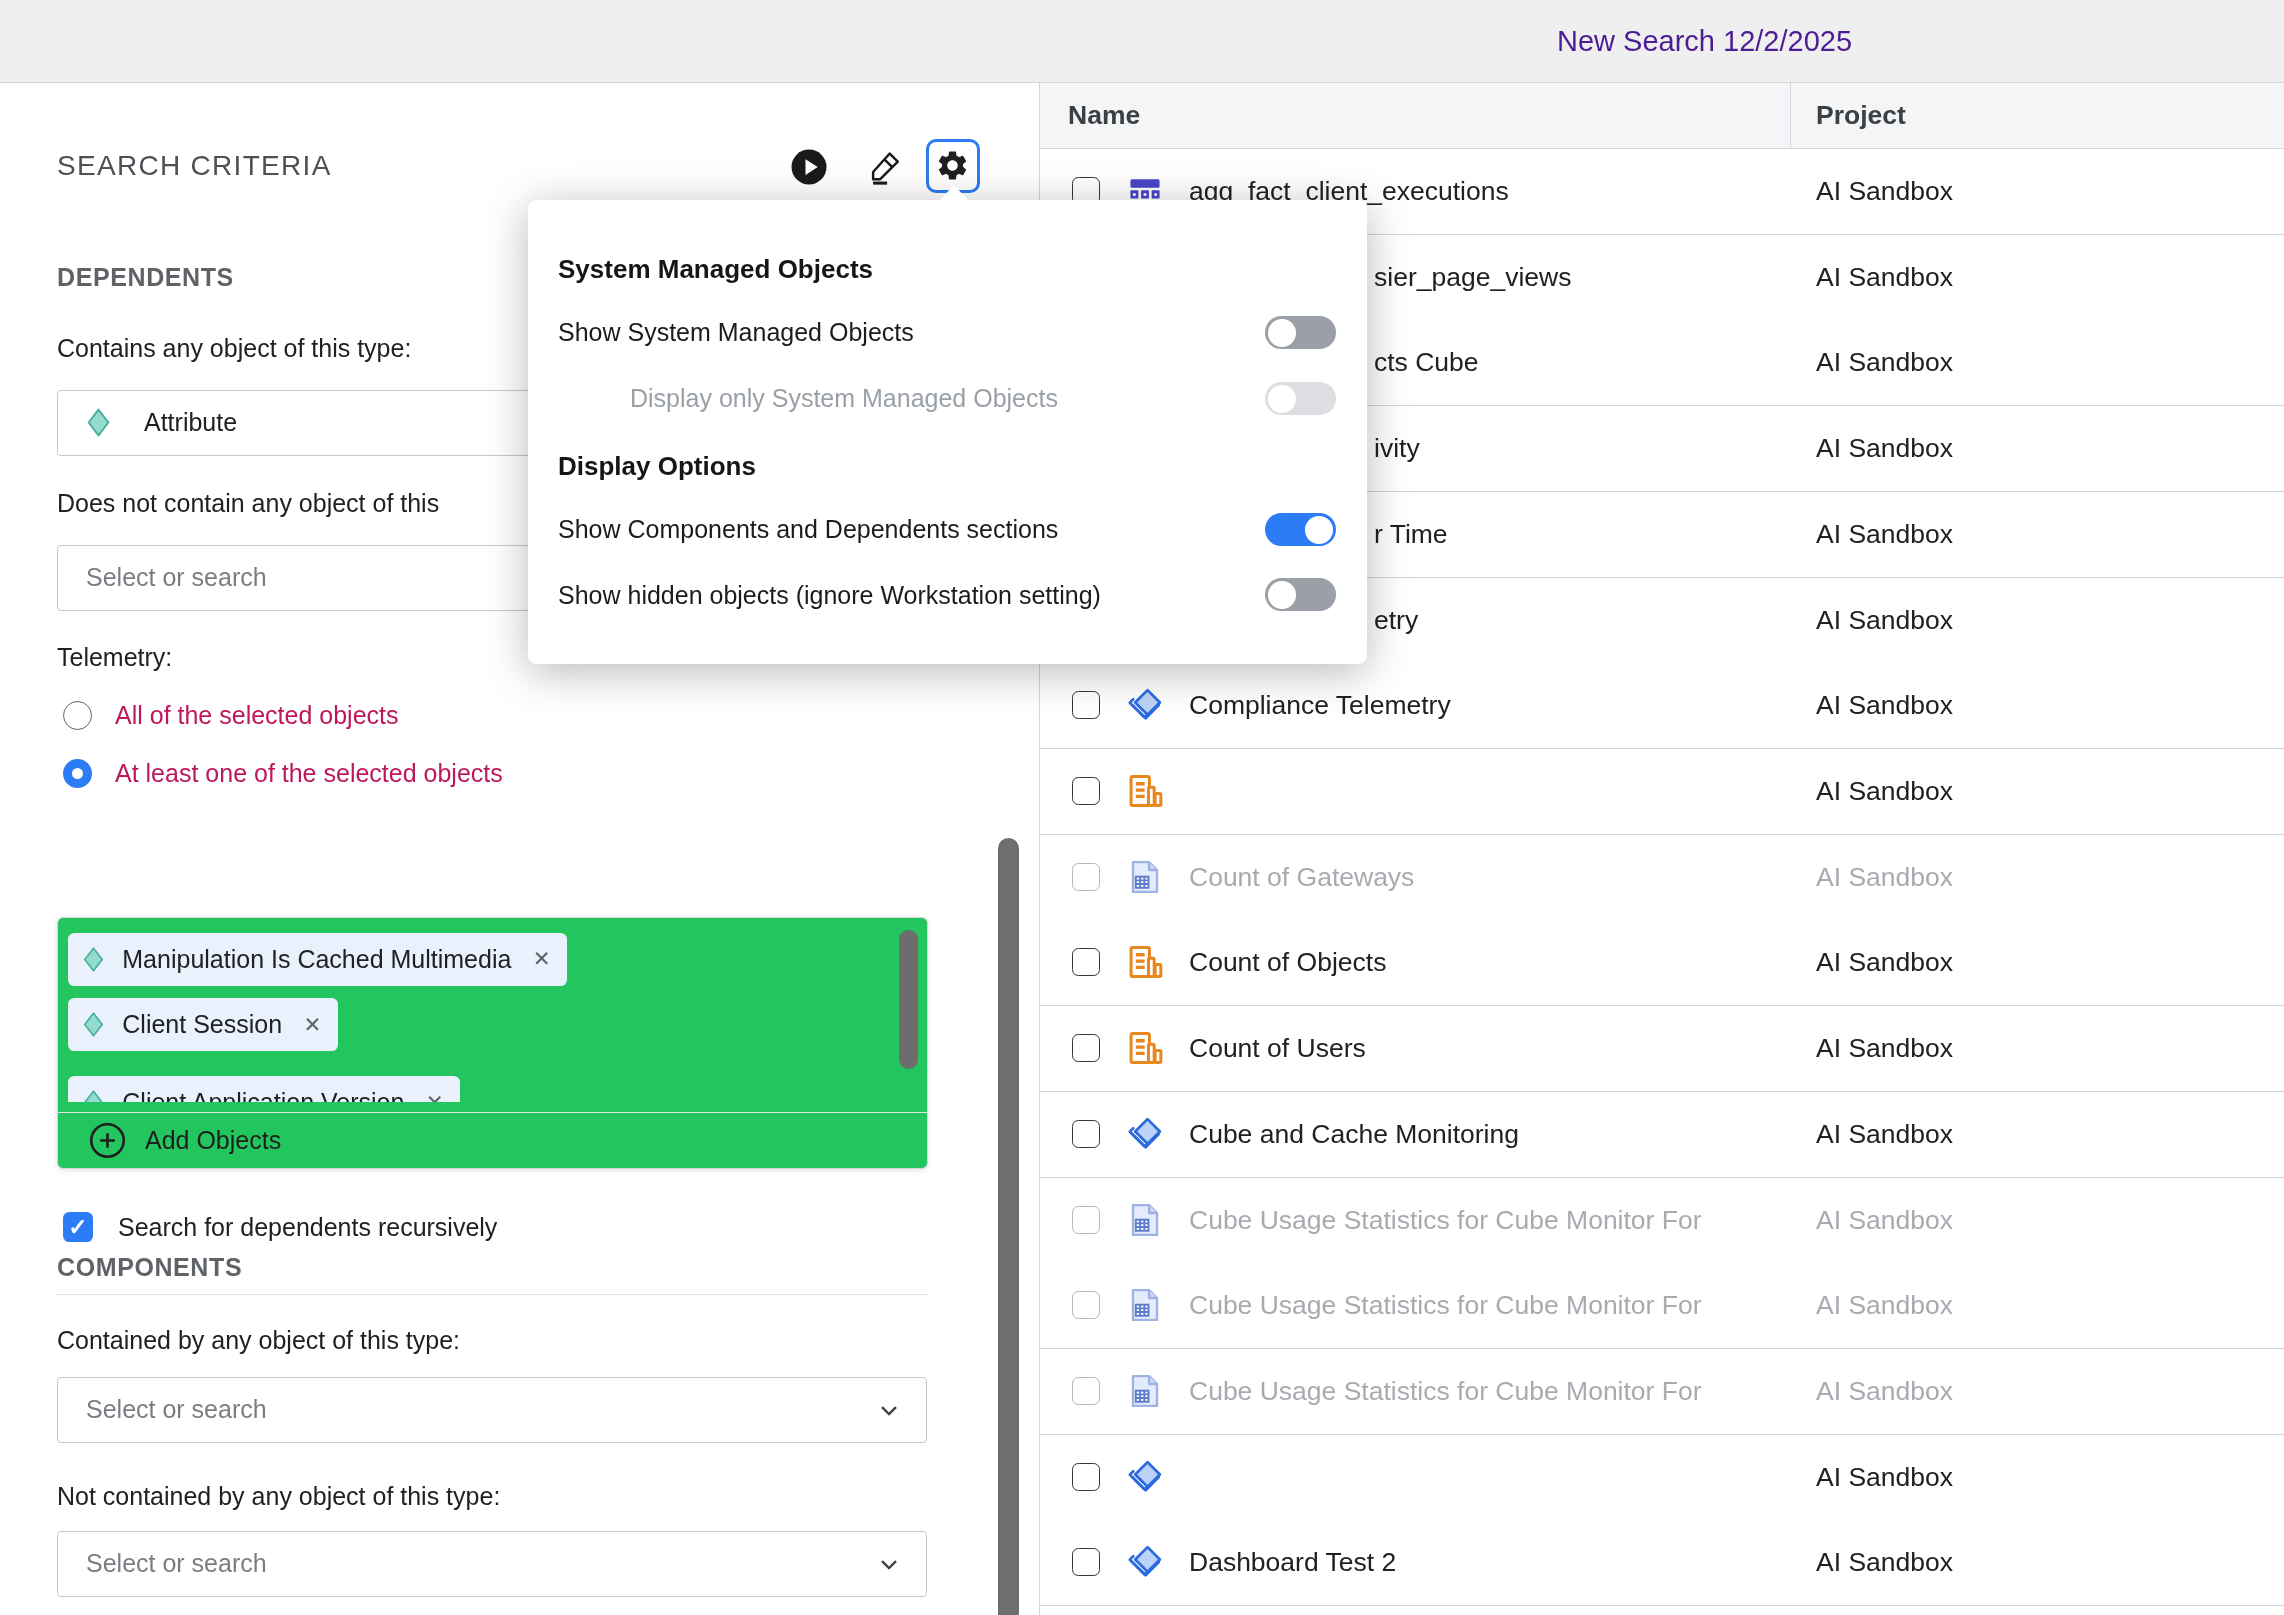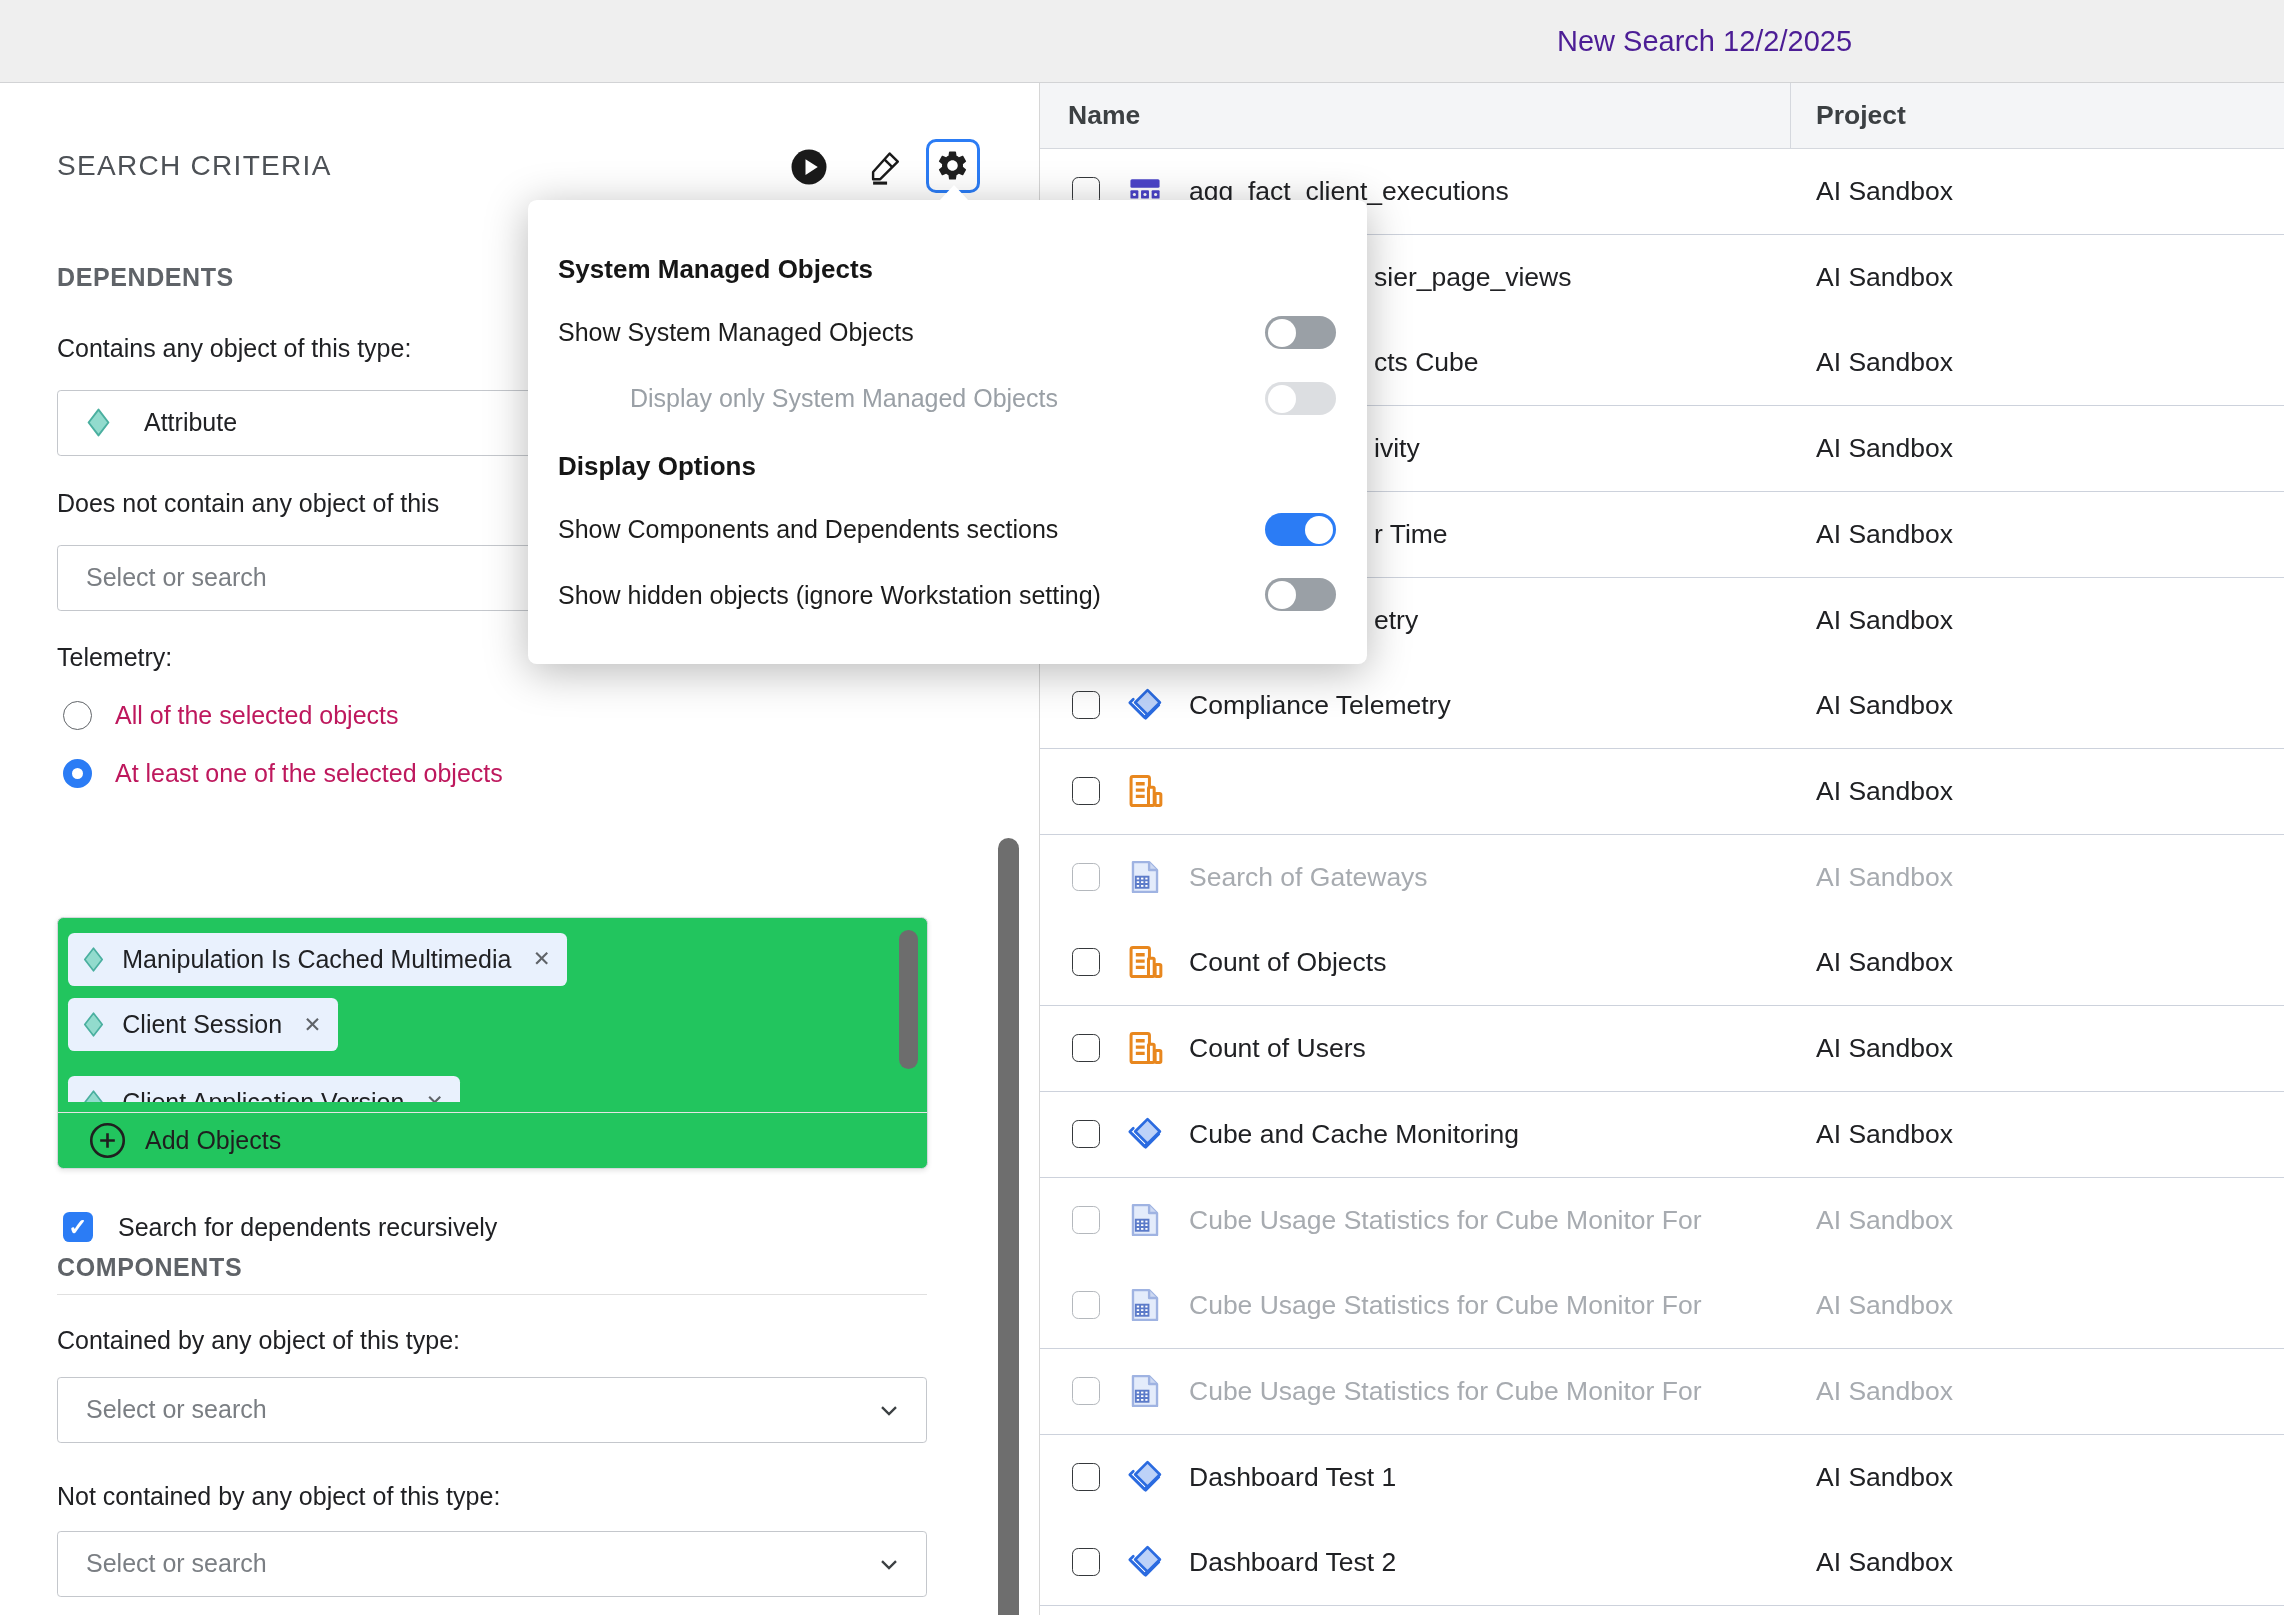--- a/index.html
+++ b/index.html
@@ -266,21 +266,21 @@
         <div class="t-proj">AI Sandbox</div>
       </div>
       <div class="t-row muted" style="top: 686px;">
         <div class="t-check"></div>
         <span class="t-icon"><svg width="38" height="38" viewBox="0 0 24 24">
             <path d="M4.4 2.6 h10.2 l5 5 V21.4 H4.4 Z" fill="#e4ecfb" stroke="#9fb3e2" stroke-width="1.5" stroke-linejoin="round"></path>
             <path d="M14.6 2.6 v5 h5" fill="#cdd9f2" stroke="#9fb3e2" stroke-width="1.5" stroke-linejoin="round"></path>
             <rect x="6.2" y="11.8" width="8" height="7" fill="#fff" stroke="#5c7bc9" stroke-width="1.2"></rect>
             <path d="M6.2 14.1h8 M6.2 16.4h8 M8.9 11.8v7 M11.6 11.8v7" stroke="#5c7bc9" stroke-width="1.2"></path>
           </svg></span>
-        <div class="t-name">Search of Gateways</div>
+        <div class="t-name">Count of Gateways</div>
         <div class="t-proj">AI Sandbox</div>
       </div>
       <div class="t-row" style="top: 771px;">
         <div class="t-check"></div>
         <span class="t-icon"><svg width="38" height="38" viewBox="0 0 24 24">
             <rect x="3.2" y="2.8" width="11.6" height="18.4" rx="1.2" fill="#fff" stroke="#e8871e" stroke-width="1.9"></rect>
             <path d="M6.2 7.4h5.6 M6.2 11.4h5.6 M6.2 15.4h5.6" stroke="#e8871e" stroke-width="2.1"></path>
             <rect x="14.2" y="9.6" width="3.6" height="11.6" rx="0.8" fill="#fff" stroke="#e8871e" stroke-width="1.9"></rect>
             <rect x="18.4" y="13.6" width="3.6" height="7.6" rx="0.8" fill="#fff" stroke="#e8871e" stroke-width="1.9"></rect>
           </svg></span>
@@ -341,21 +341,20 @@
         <div class="t-name">Cube Usage Statistics for Cube Monitor For</div>
         <div class="t-proj">AI Sandbox</div>
       </div>
       <div class="t-row" style="top: 1286px;">
         <div class="t-check"></div>
         <span class="t-icon"><svg width="38" height="38" viewBox="0 0 24 24">
             <path d="M4.6 8.4 l-2.2 2.2 9.2 9.2 2.2-2.2" fill="none" stroke="#2b6be0" stroke-width="1.7" stroke-linecap="round" stroke-linejoin="round"></path>
             <path d="M3.9 11.9 l8.5 8.5 8.3-8.3" fill="none" stroke="#2b6be0" stroke-width="1.7" stroke-linecap="round" stroke-linejoin="round"></path>
             <polygon points="13.6,2.6 21.4,10.4 13.6,18.2 5.8,10.4" fill="#bdd2f8" stroke="#2b6be0" stroke-width="1.7" stroke-linejoin="round"></polygon>
           </svg></span>
-        <div class="t-name">Dashboard Test 1</div>
         <div class="t-proj">AI Sandbox</div>
       </div>
       <div class="t-row" style="top: 1371px;">
         <div class="t-check"></div>
         <span class="t-icon"><svg width="38" height="38" viewBox="0 0 24 24">
             <path d="M4.6 8.4 l-2.2 2.2 9.2 9.2 2.2-2.2" fill="none" stroke="#2b6be0" stroke-width="1.7" stroke-linecap="round" stroke-linejoin="round"></path>
             <path d="M3.9 11.9 l8.5 8.5 8.3-8.3" fill="none" stroke="#2b6be0" stroke-width="1.7" stroke-linecap="round" stroke-linejoin="round"></path>
             <polygon points="13.6,2.6 21.4,10.4 13.6,18.2 5.8,10.4" fill="#bdd2f8" stroke="#2b6be0" stroke-width="1.7" stroke-linejoin="round"></polygon>
           </svg></span>
         <div class="t-name">Dashboard Test 2</div>

